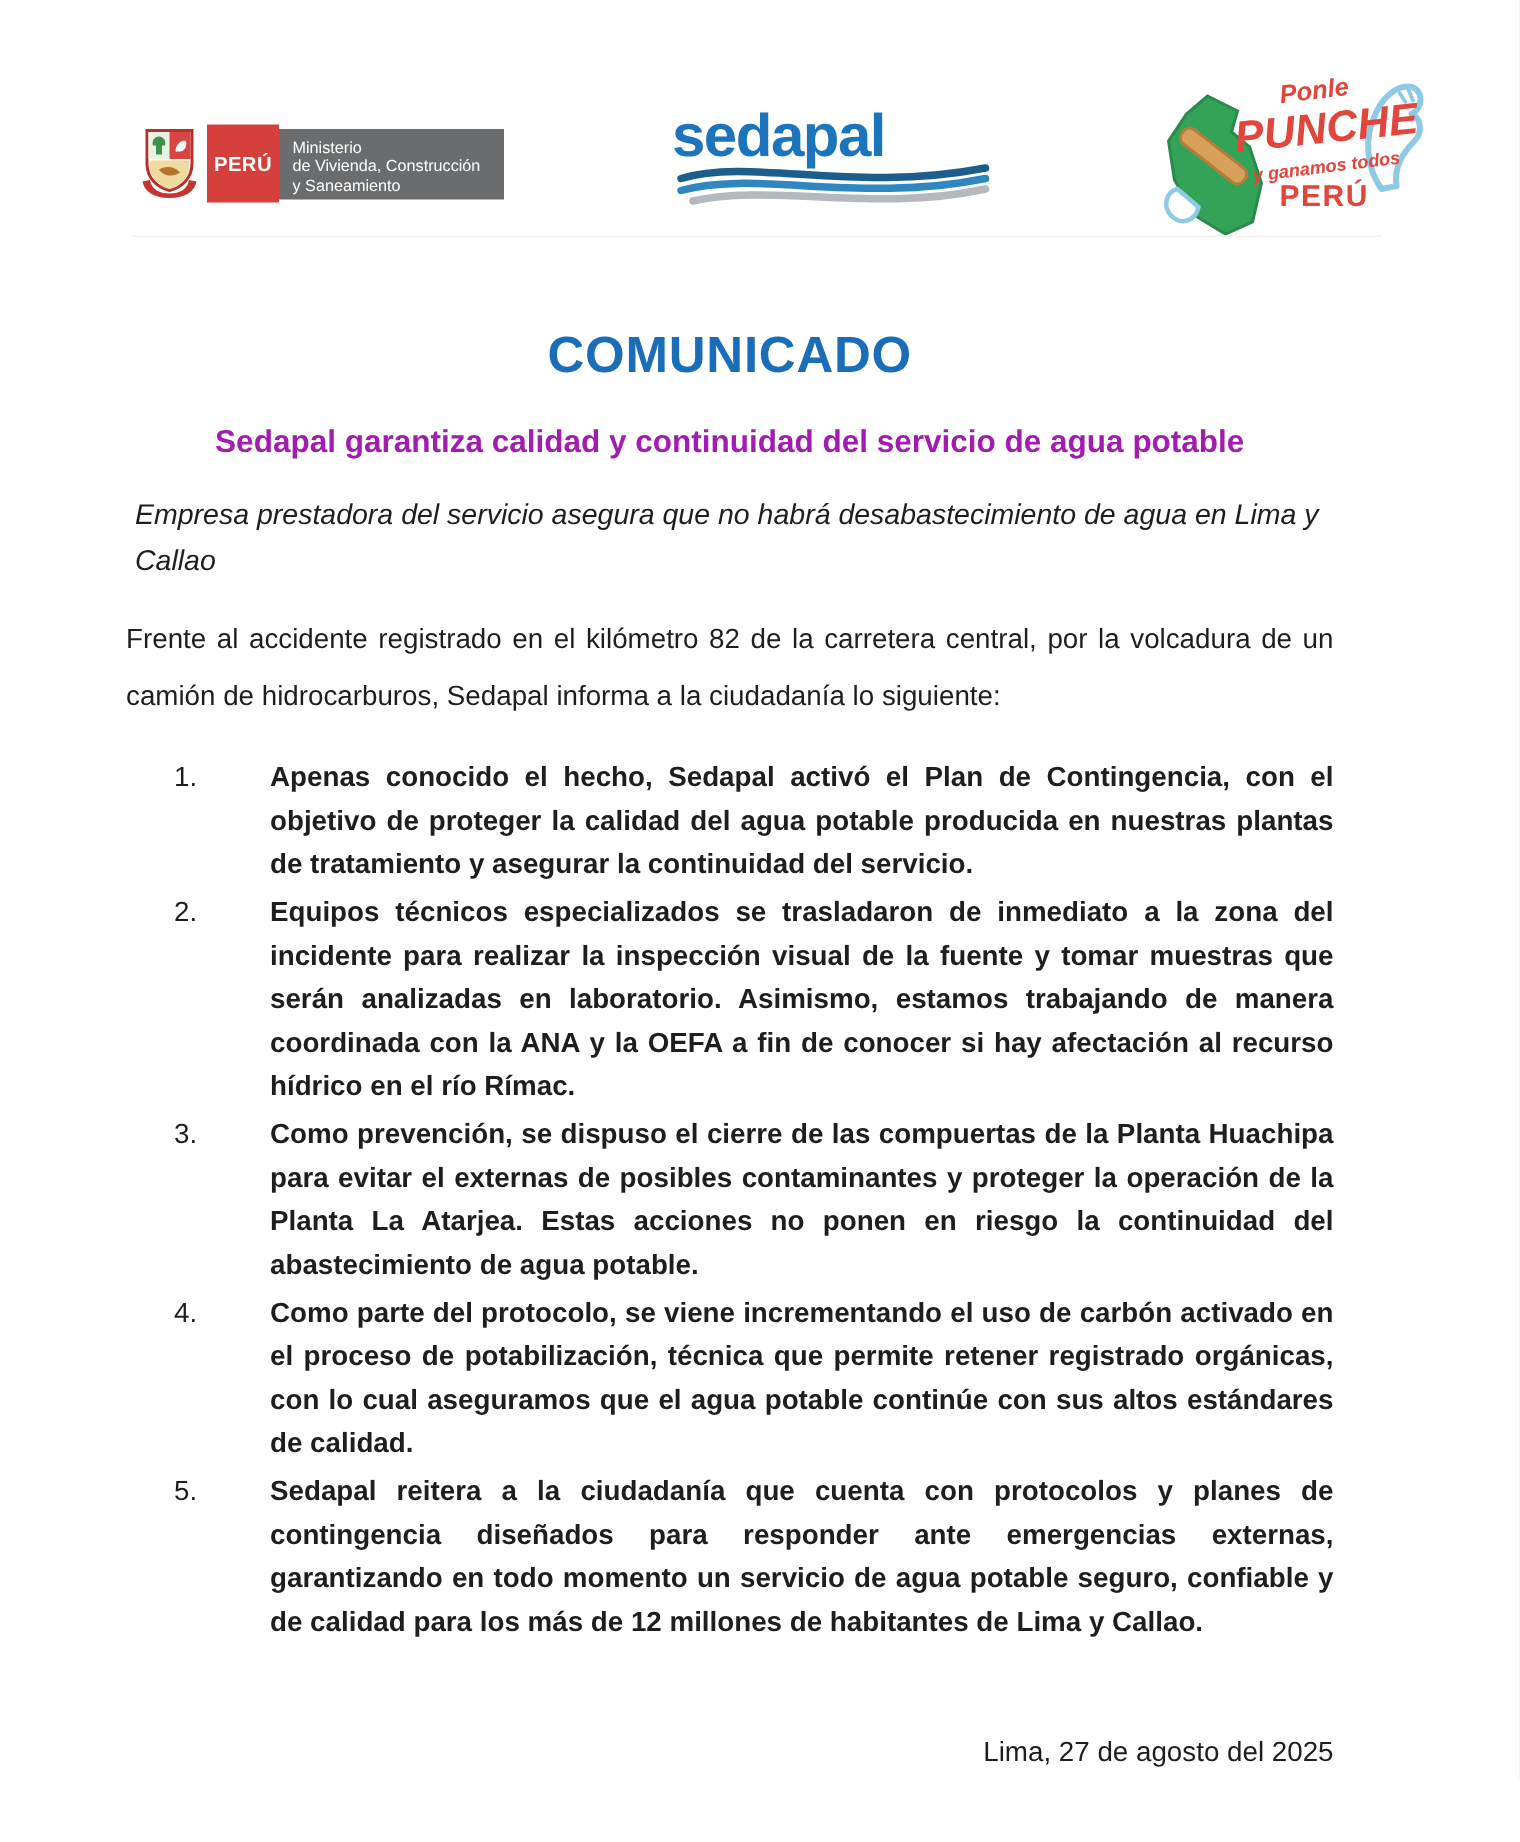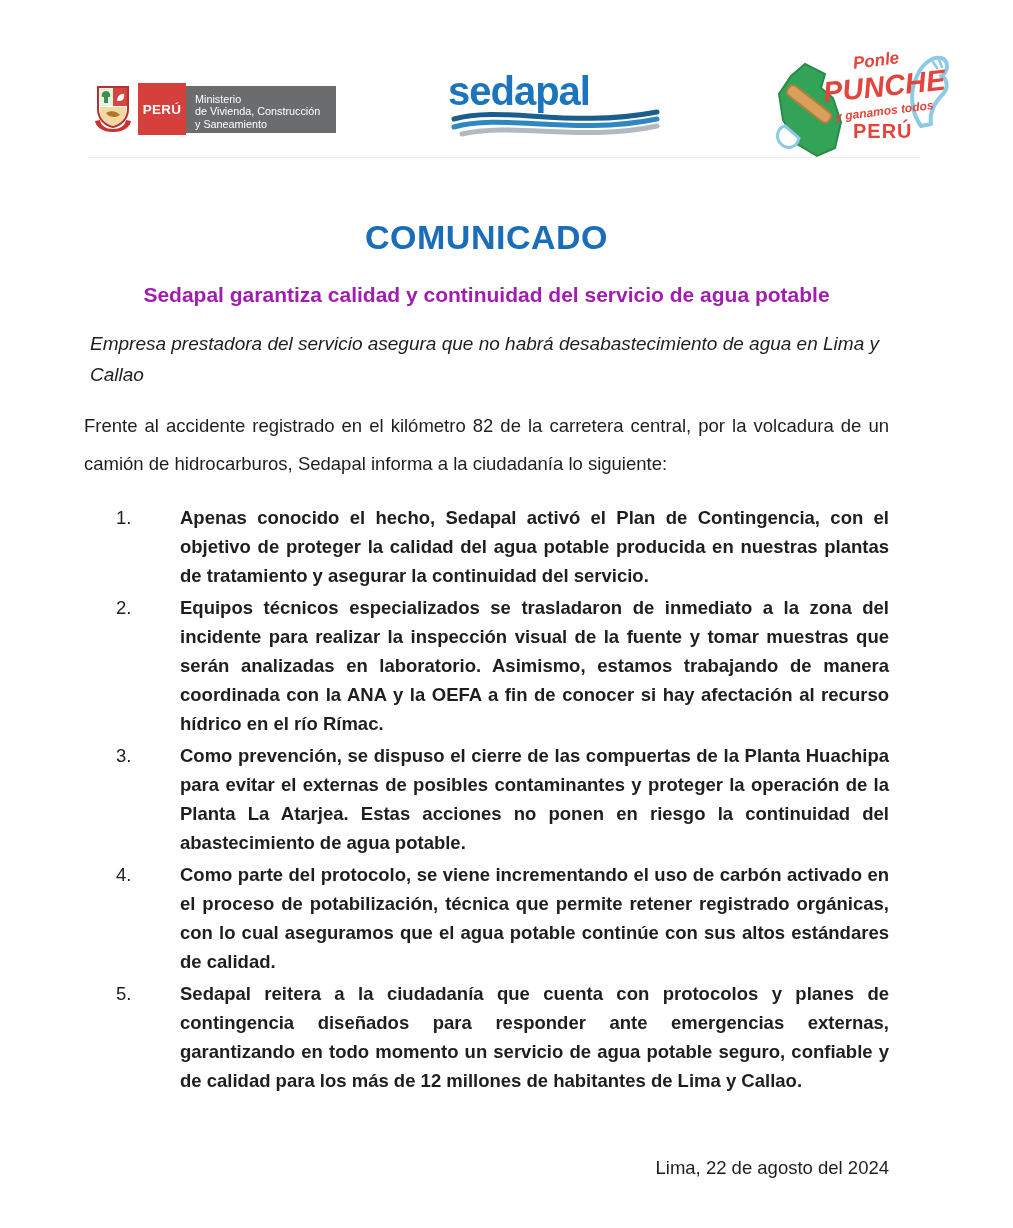--- a/index.html
+++ b/index.html
@@ -208,16 +208,16 @@
       <div class="doc-item">
         <span class="num">4.</span>
         <span class="txt">Como parte del protocolo, se viene incrementando el uso de carbón activado en el proceso de potabilización, técnica que permite retener registrado orgánicas, con lo cual aseguramos que el agua potable continúe con sus altos estándares de calidad.</span>
       </div>
       <div class="doc-item">
         <span class="num">5.</span>
         <span class="txt">Sedapal reitera a la ciudadanía que cuenta con protocolos y planes de contingencia diseñados para responder ante emergencias externas, garantizando en todo momento un servicio de agua potable seguro, confiable y de calidad para los más de 12 millones de habitantes de Lima y Callao.</span>
       </div>
     </div>
 
-    <div class="dateline">Lima, 22 de agosto del 2024</div>
+    <div class="dateline">Lima, 27 de agosto del 2025</div>
 
   </div>
 </div>
 
 </body></html>

